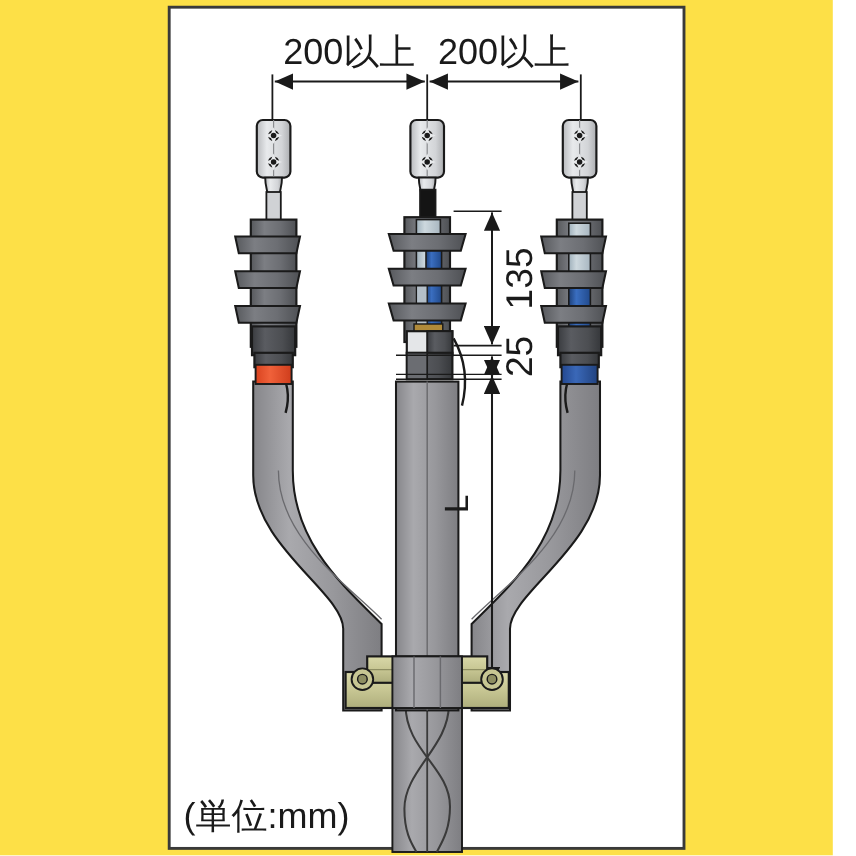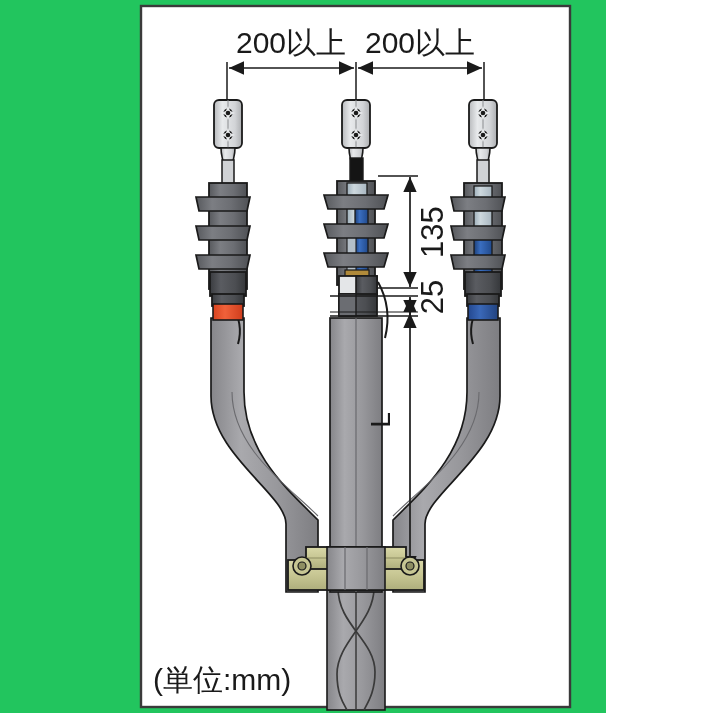--- a/index.html
+++ b/index.html
@@ -1,17 +1,17 @@
 <!DOCTYPE html>
 <html><head>
 <meta charset="utf-8">
 <style>
   html,body{margin:0;padding:0;background:#ffffff;}
   body{width:713px;height:713px;font-family:"Liberation Sans",sans-serif;overflow:hidden;}
-  #stage{position:relative;width:606px;height:713px;background:#22c55e;}
+  #stage{position:relative;width:694px;height:713px;background:#fde047;}
   #svgroot{position:absolute;left:0;top:0;width:713px;height:713px;display:block;}
   .dimtext{font-family:"Liberation Sans",sans-serif;font-weight:400;fill:#1a1a1a;}
 </style>
 </head>
 <body>
 
 <div id="stage">
 <svg id="svgroot" viewBox="0 0 713 713">
 
   <defs>

